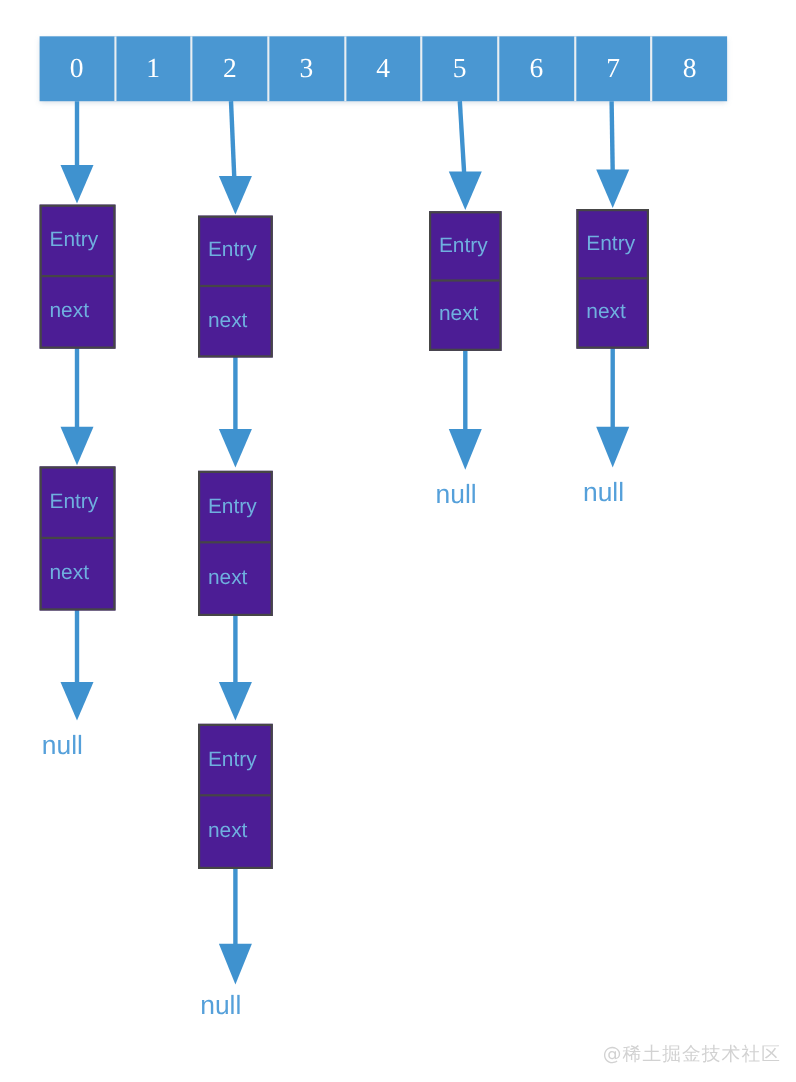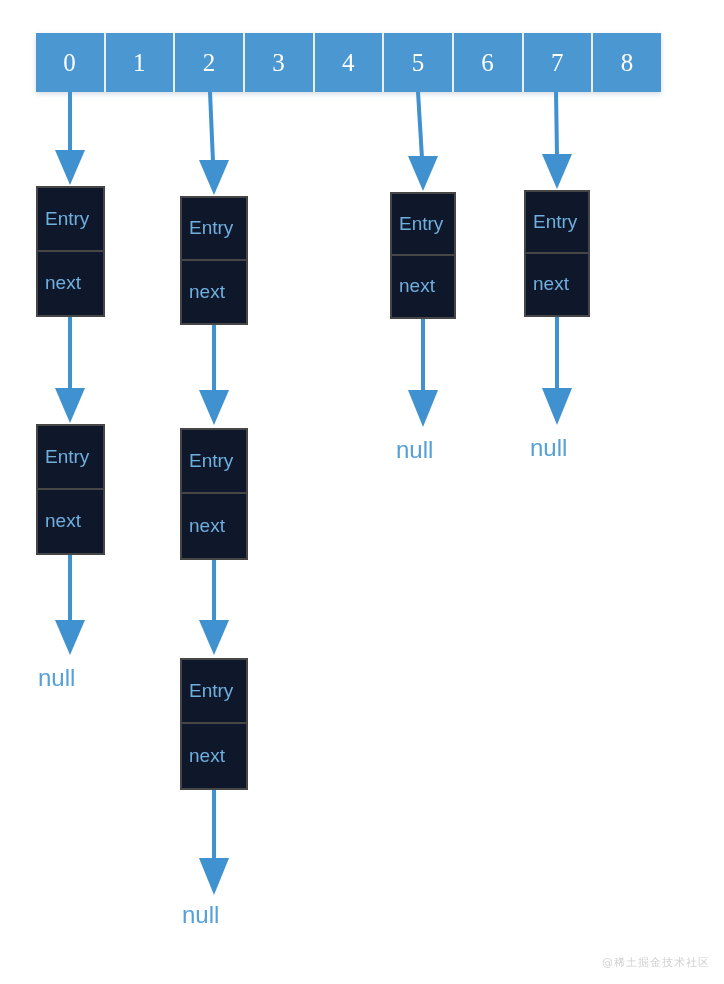--- a/index.html
+++ b/index.html
@@ -41,21 +41,21 @@
     justify-content: center;
     line-height: 1;
     letter-spacing: 0.5px;
   }
   .bucket-cell:last-child { border-right: none; }
 
   
   .entry-node {
     position: absolute;
     border: 2px solid #464646;
-    background: #0f172a;
+    background: #4c1d95;
     box-sizing: border-box;
   }
   .entry-node .node-half {
     height: 50%;
     box-sizing: border-box;
     display: flex;
     align-items: center;
     padding-left: 7px;
     color: #6fafdf;
     font-size: 19px;
@@ -84,21 +84,21 @@
     height: 984px;
     pointer-events: none;
   }
 
   
   #watermark {
     position: absolute;
     right: 14px;
     bottom: 14px;
     color: #d2d2d2;
-    font-size: 11px;
+    font-size: 17px;
     font-family: "DejaVu Sans", sans-serif;
     letter-spacing: 1px;
   }
 </style>
 </head>
 <body>
 
 <div id="stage">
 
   <div id="bucket-array">

